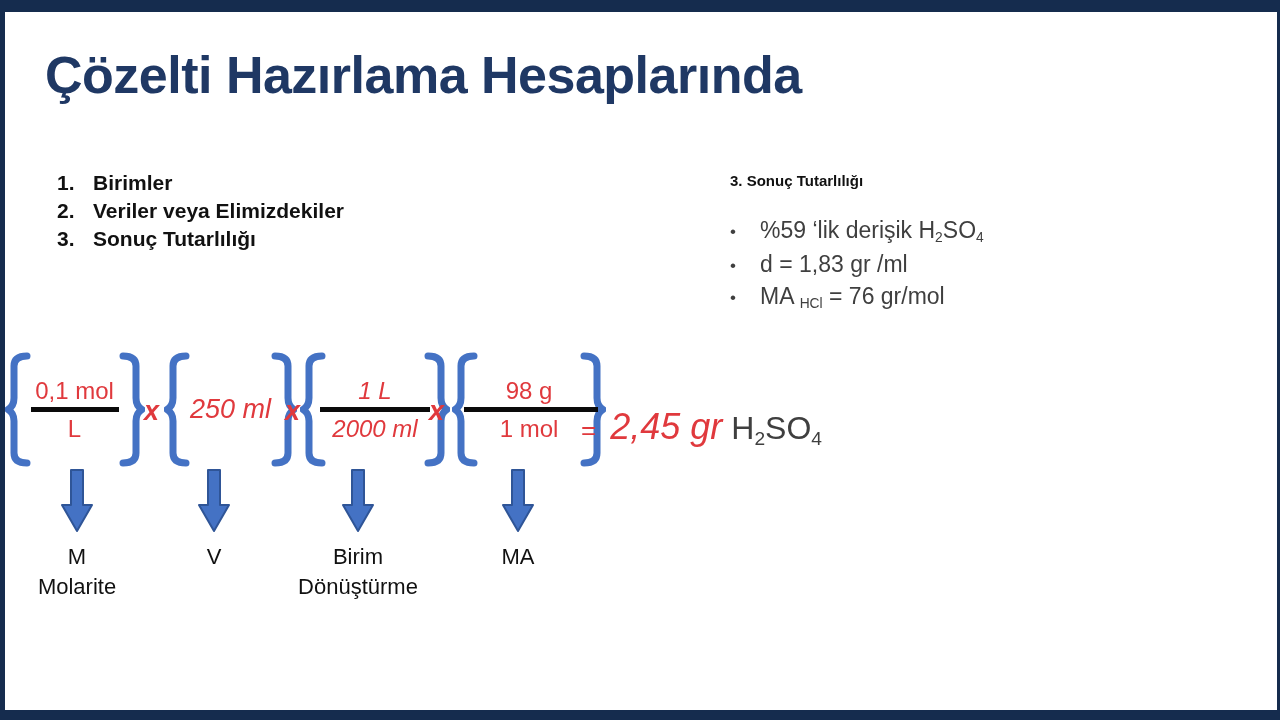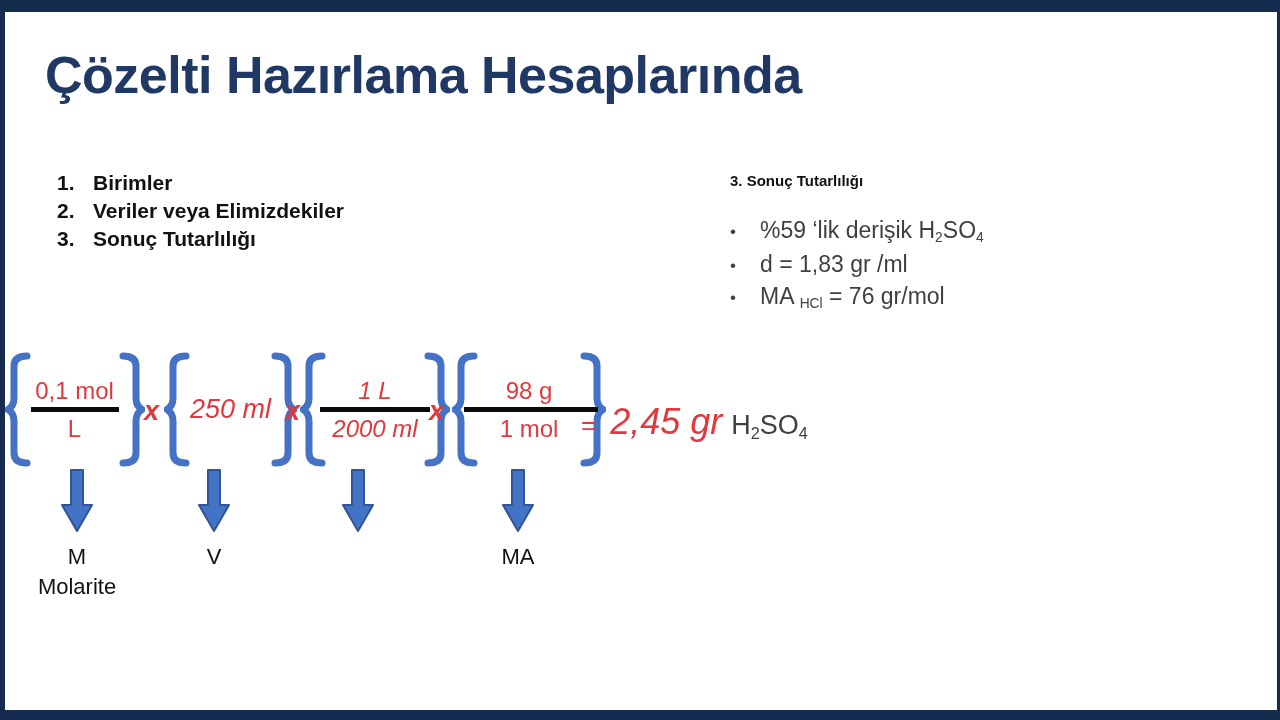--- a/index.html
+++ b/index.html
@@ -50,21 +50,21 @@
   .bar-1{width:88px;}
   .bar-3{width:110px;margin-left:-6px;margin-right:-6px;}
   .bar-4{width:134px;margin-left:-14px;margin-right:-18px;}
   .it{font-style:italic;}
   .single-value{font-size:27px;font-style:italic;color:var(--formula-red);white-space:nowrap;}
   .mult{position:absolute;top:44px;font-size:27px;font-weight:bold;font-style:italic;color:var(--formula-red);}
   .m1{left:139px;}.m2{left:280px;}.m3{left:424px;}
   .result-row{position:absolute;left:576px;top:46px;display:flex;align-items:baseline;white-space:nowrap;}
   .eq{font-size:26px;font-weight:300;color:var(--formula-red);margin-right:14px;}
   .result-value{font-size:36px;font-style:italic;color:var(--formula-red);margin-right:9px;}
-  .result-unit{font-size:27px;font-weight:300;color:var(--text-gray);margin-top:12px;}
+  .result-unit{font-size:32px;font-weight:300;color:var(--text-gray);margin-top:12px;}
   
   .arrow{position:absolute;top:456px;width:36px;height:66px;color:var(--accent-blue);}
   .a1{left:54px;}.a2{left:191px;}.a3{left:335px;}.a4{left:495px;}
   
   .arrow-label{position:absolute;top:530px;width:170px;text-align:center;font-size:22px;color:var(--text-black);line-height:30px;font-weight:400;}
   .l1{left:-13px;}.l2{left:124px;}.l3{left:268px;}.l4{left:428px;}
 </style>
 </head>
 <body>
 
@@ -190,18 +190,22 @@
   </svg>
 
   <div class="arrow-label l1">
     <div>M</div>
     <div>Molarite</div>
   </div>
   <div class="arrow-label l2">
     <div>V</div>
     <div></div>
   </div>
+  <div class="arrow-label l3">
+    <div>Birim</div>
+    <div>Dönüştürme</div>
+  </div>
   <div class="arrow-label l4">
     <div>MA</div>
     <div></div>
   </div>
 
 </div>
 
 </body></html>

